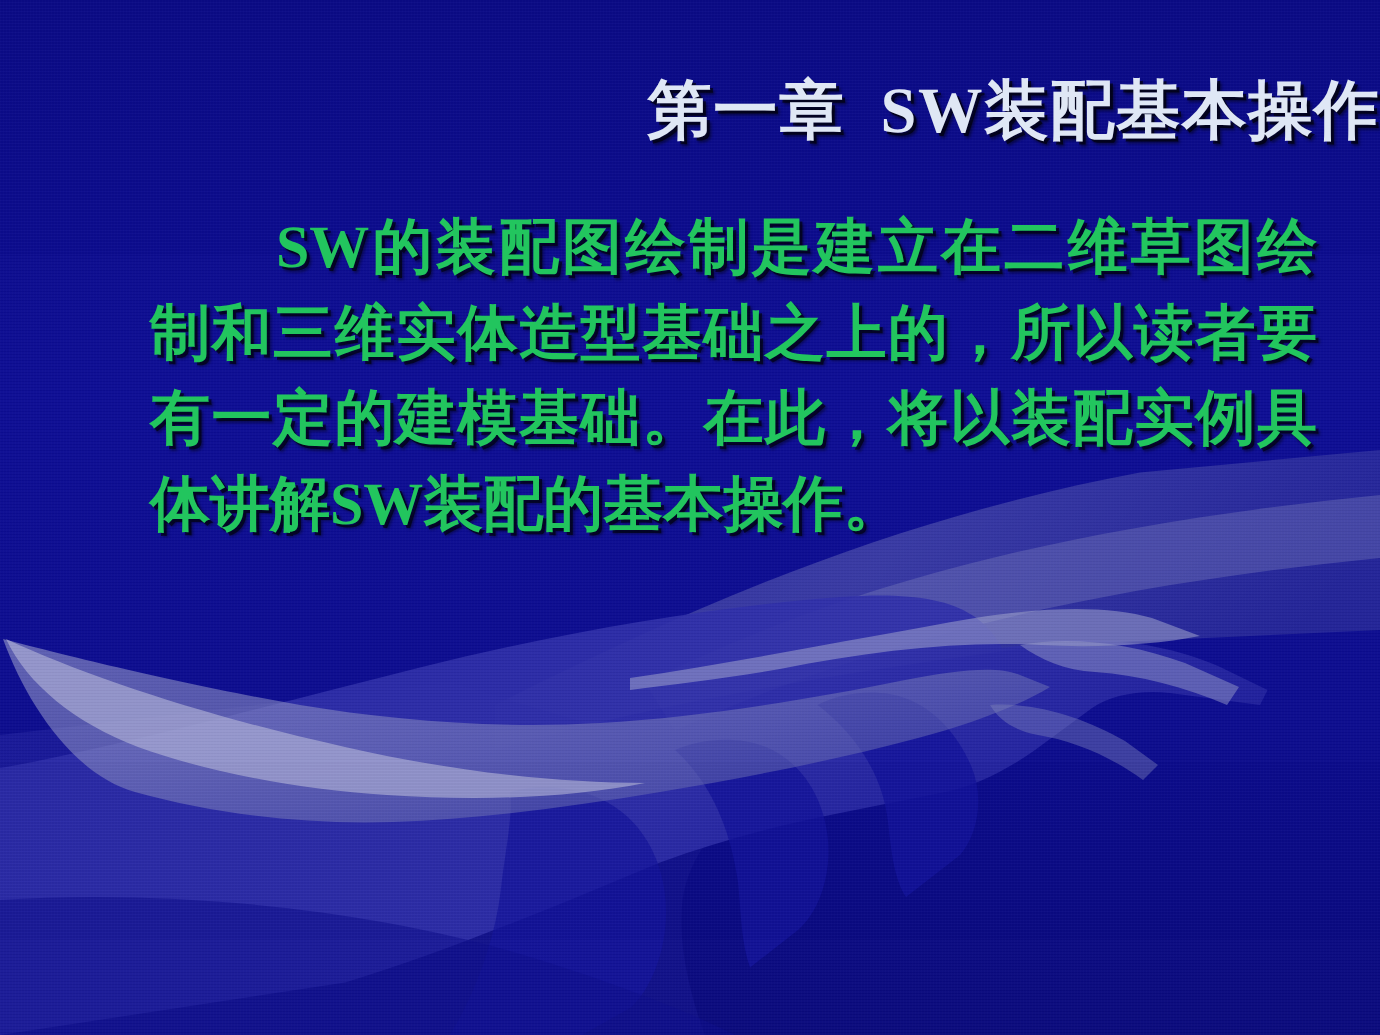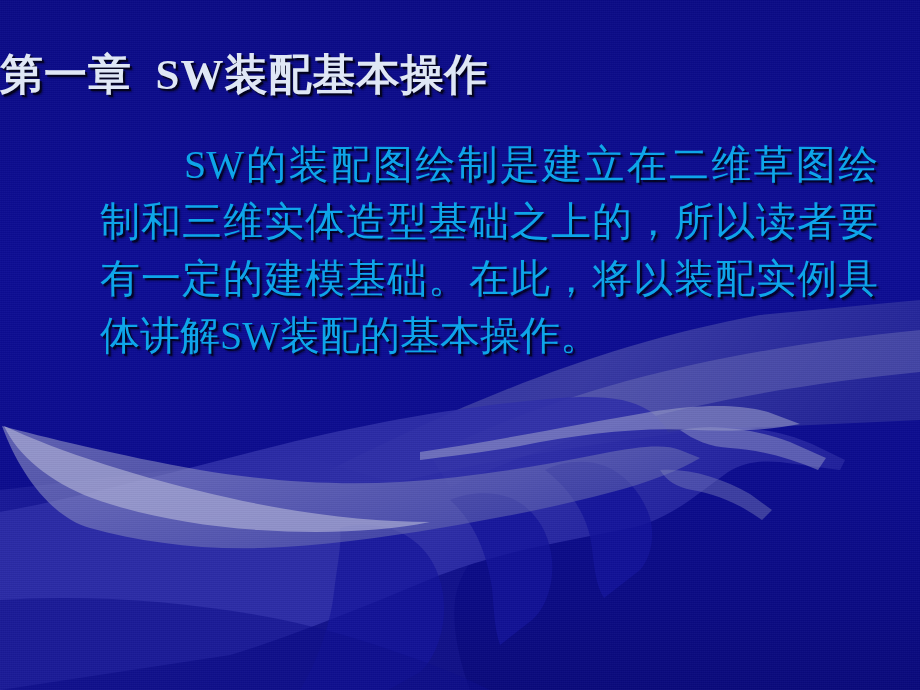--- a/index.html
+++ b/index.html
@@ -45,43 +45,44 @@
     inset: 0;
   }
   .bg-artwork svg { display: block; width: 920px; height: 690px; }
 
   
   #title {
     position: absolute;
     left: 0;
     right: 0;
     top: 52px;
-    text-align: left;
+    text-align: right;
     font-size: 43px;
     line-height: 1.05;
     font-weight: bold;
     letter-spacing: 1px;
     color: #dfe7f5;
     text-shadow:
        2px 2px 0 rgba(0,0,0,.62),
        3px 3px 2px rgba(0,0,0,.45);
     white-space: pre;
   }
 
   #body-text {
     position: absolute;
     left: 100px;
     top: 136px;
     width: 778px;
     font-size: 40px;
     line-height: 57px;
-    color: #0ea5e9;
+    color: #22c55e;
     text-shadow:
        2px 2px 0 rgba(0,0,0,.58),
        3px 3px 2px rgba(0,0,0,.40);
+    font-weight: bold;
   }
   #body-text .para {
     margin: 0;
     text-indent: 84px;
     text-align: justify;
     text-justify: inter-ideograph;
     white-space: pre-wrap;
   }
 </style>
 </head>

